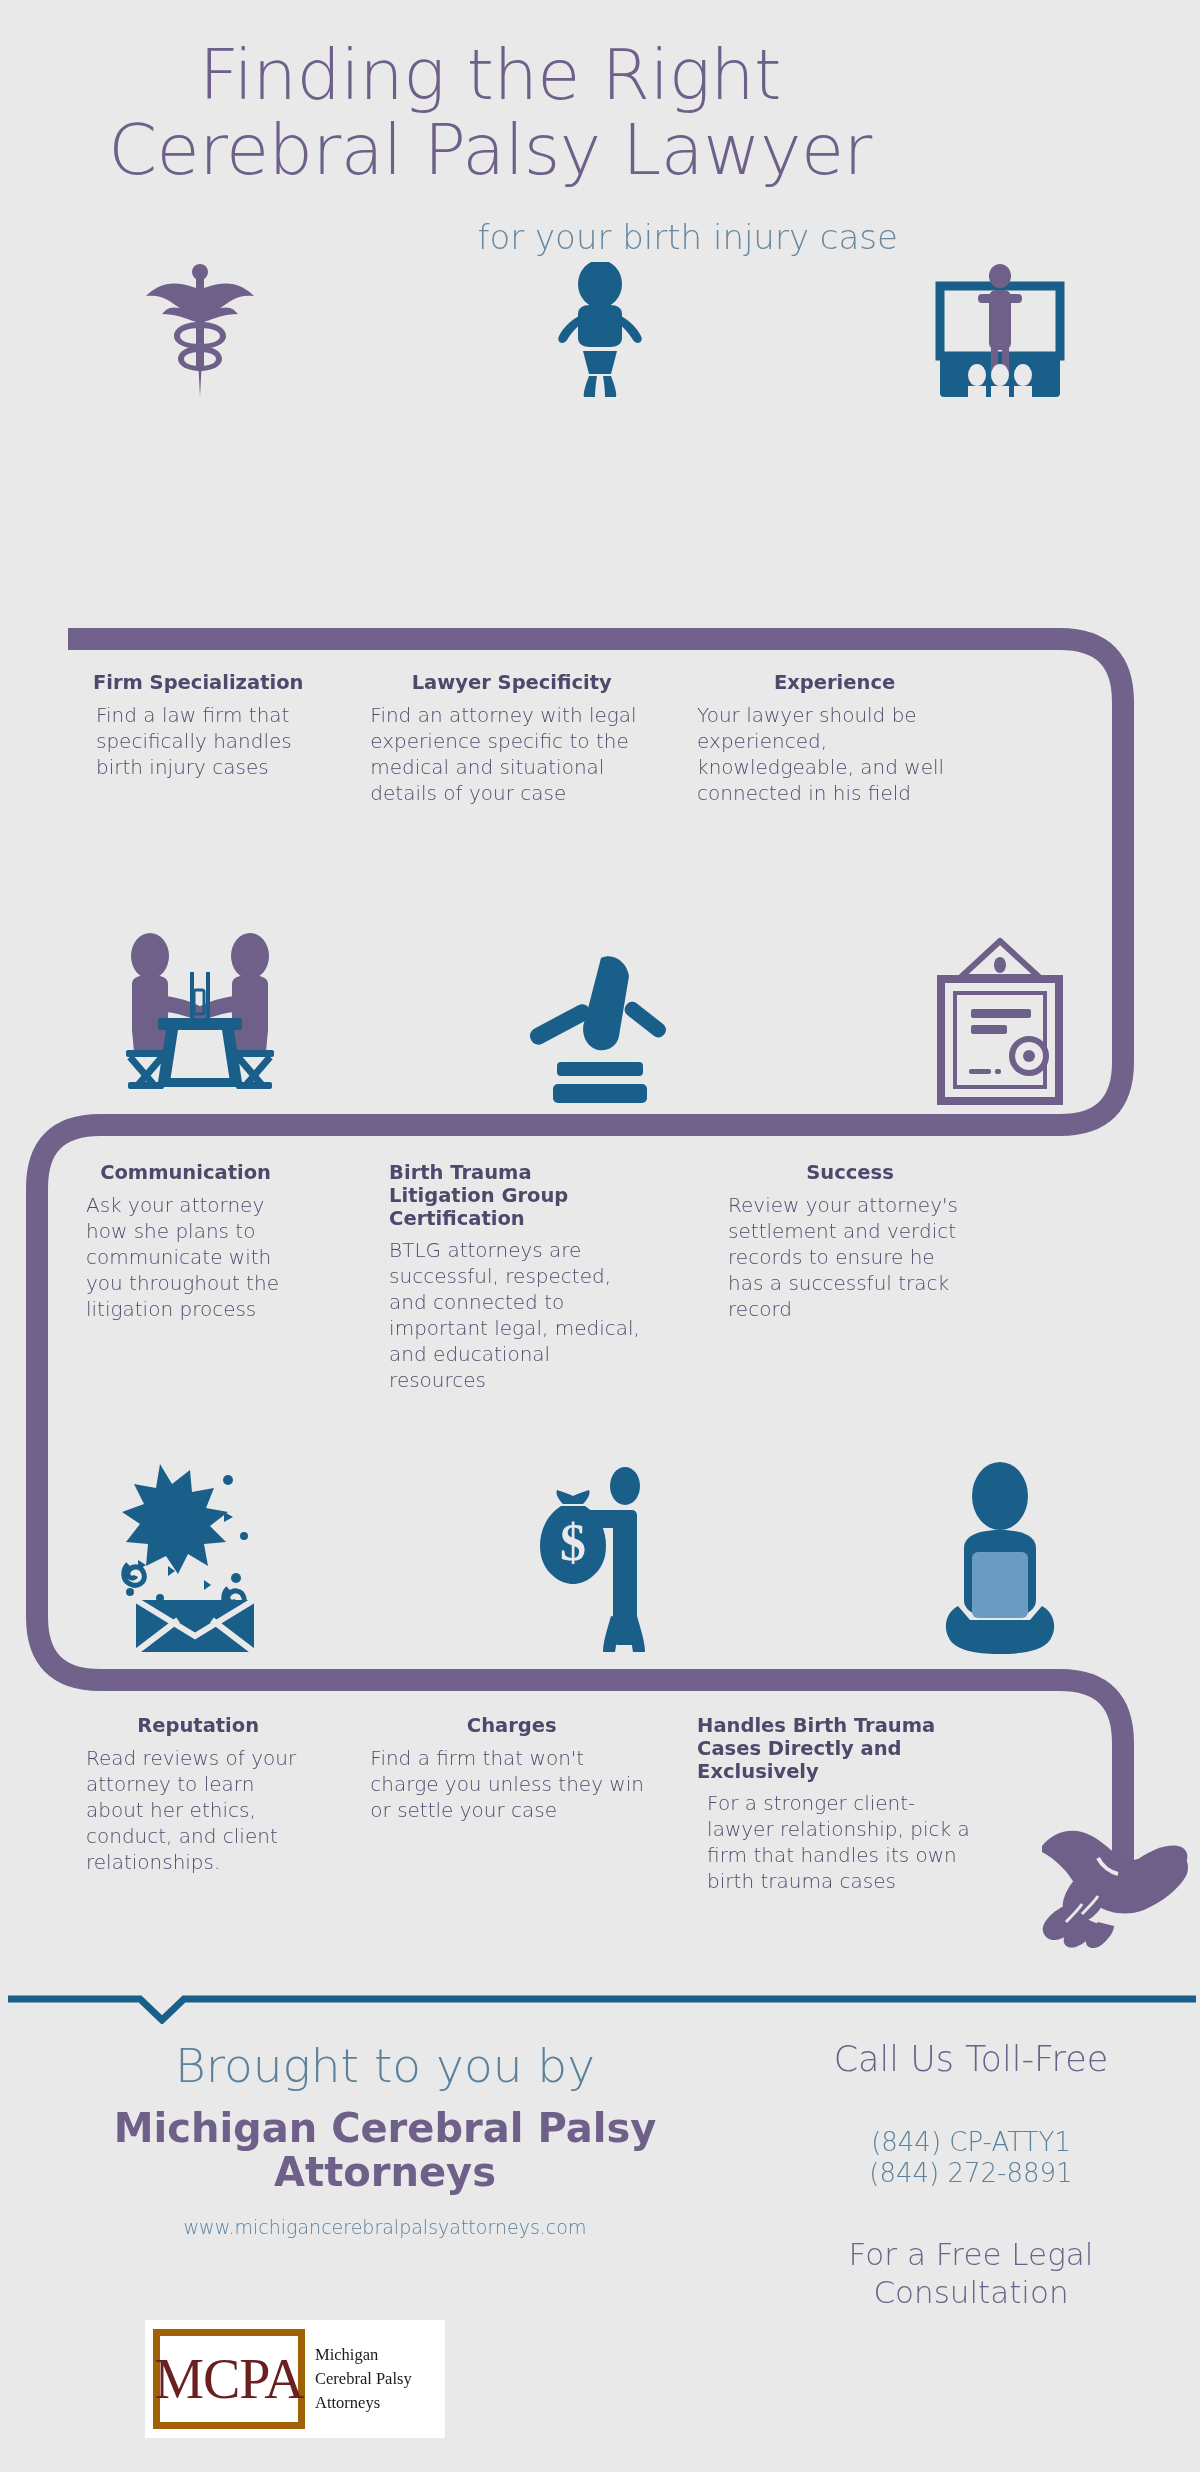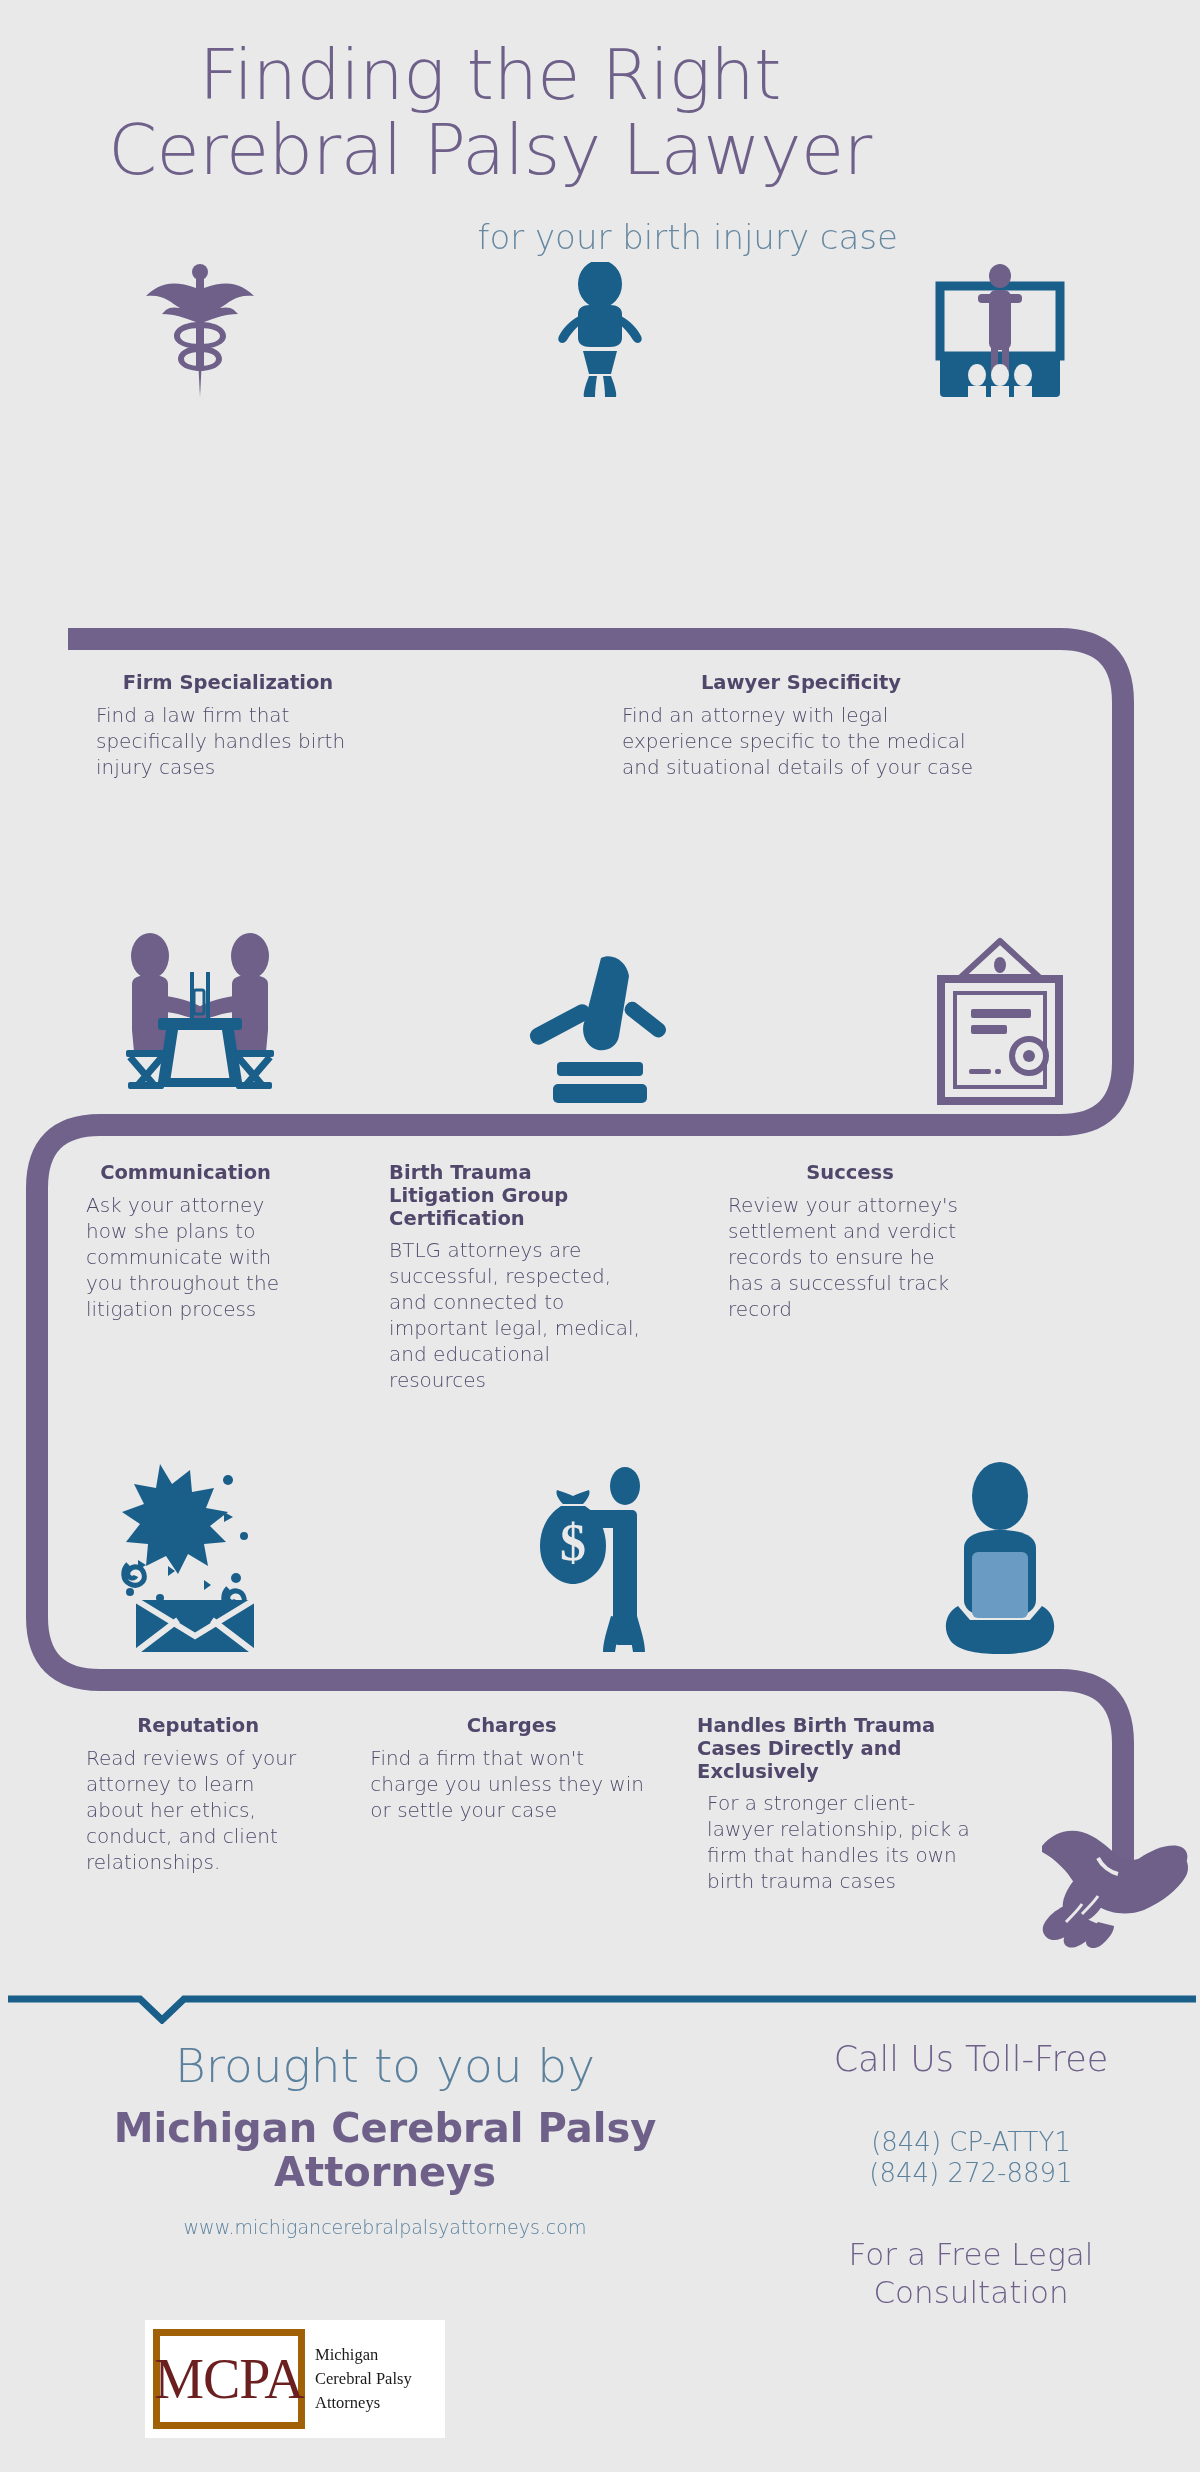--- a/index.html
+++ b/index.html
@@ -41,21 +41,21 @@
     color: #6688a0;
   }
 
   
   .track { position: absolute; left: 0; top: 0; width: 1200px; height: 2472px; pointer-events: none; }
 
   
   .icon-row { position: absolute; left: 0; width: 1200px; display: flex; }
   .icon-cell { width: 400px; display: flex; align-items: flex-end; justify-content: center; }
 
-  .text-row { position: absolute; left: 0; width: 992px; display: flex; justify-content: space-between; }
+  .text-row { position: absolute; left: 0; width: 992px; display: flex; }
   .text-cell { width: 400px; padding: 0 36px; }
   .text-cell.c1 { padding-left: 86px; padding-right: 30px; }
   .text-cell.c2 { padding-left: 30px; padding-right: 12px; }
   .text-cell.c3 { padding-left: 32px; padding-right: 20px; }
 
   .card-title {
     font-family: "DejaVu Sans", sans-serif;
     font-weight: bold;
     font-size: 19.5px;
     line-height: 1.17;
@@ -240,20 +240,24 @@
 
   <div class="text-row" style="top:672px;">
     <div class="text-cell c1">
       <div class="card-title center">Firm Specialization</div>
       <div class="card-body indent">Find a law firm that specifically handles birth injury cases</div>
     </div>
     <div class="text-cell c2">
       <div class="card-title center">Lawyer Specificity</div>
       <div class="card-body">Find an attorney with legal experience specific to the medical and situational details of your case</div>
     </div>
+    <div class="text-cell c3">
+      <div class="card-title center">Experience</div>
+      <div class="card-body">Your lawyer should be experienced, knowledgeable, and well connected in his field</div>
+    </div>
   </div>
 
   <div class="icon-row" style="top:930px; height:185px;">
 
     <div class="icon-cell">
       <svg width="180" height="185" viewBox="0 0 180 185">
         <g fill="#6e6089">
           <ellipse cx="40" cy="26" rx="19" ry="23"></ellipse>
           <path d="M22 54 C22 48 28 45 40 45 C52 45 58 48 58 54 L58 122 L24 122 L22 100 Z"></path>
           <path d="M56 66 C72 68 88 74 96 80 L92 92 C80 87 66 83 56 82 Z"></path>

